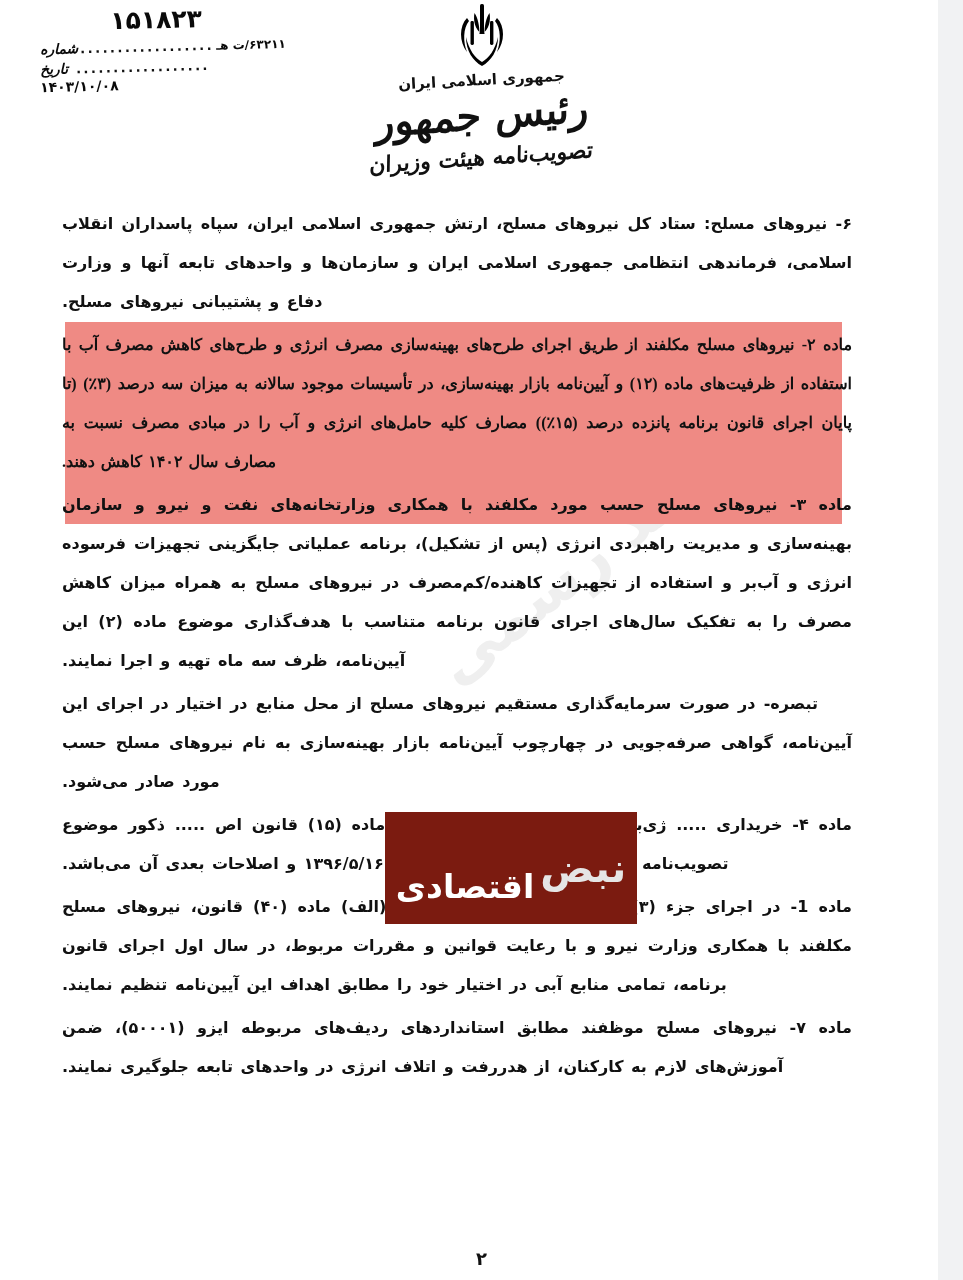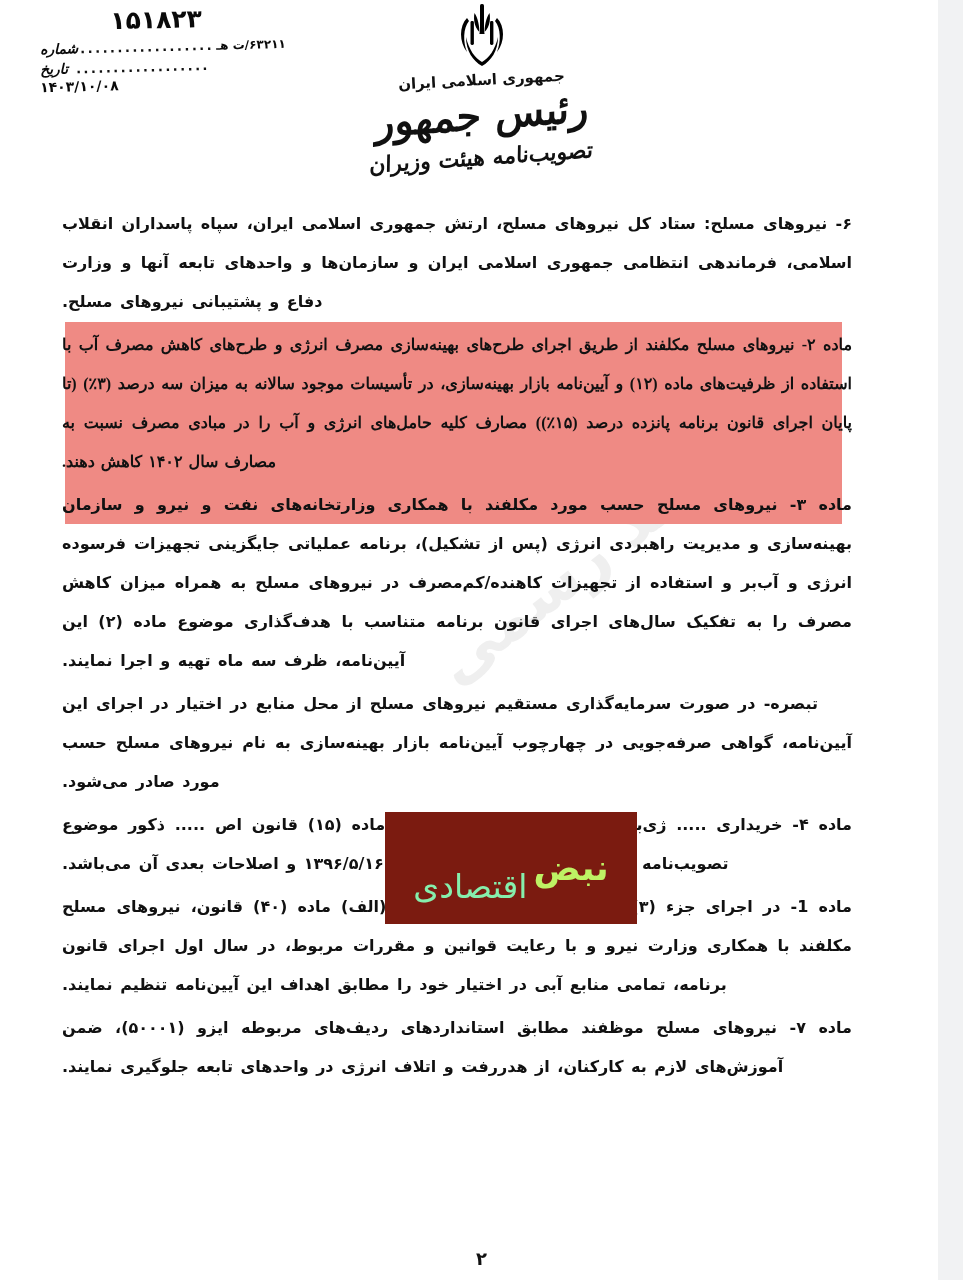--- a/index.html
+++ b/index.html
@@ -197,30 +197,30 @@
     height: 112px;
     background: #7b1b10;
     z-index: 6;
     display: flex;
     align-items: center;
     justify-content: center;
     gap: 6px;
     direction: rtl;
   }
   .logo-mark {
-    font-size: 35px;
+    font-size: 40px;
     font-weight: 800;
-    color: #bef264;
+    color: #e5e5e5;
     line-height: 1;
     letter-spacing: -1px;
   }
   .logo-word {
     font-size: 33px;
-    font-weight: 400;
-    color: #86efac;
+    font-weight: 700;
+    color: #ffffff;
     line-height: 1;
     letter-spacing: -1px;
     margin-top: 36px;
   }
 
   
   .page-number {
     position: absolute;
     left: 0;
     top: 1248px;

